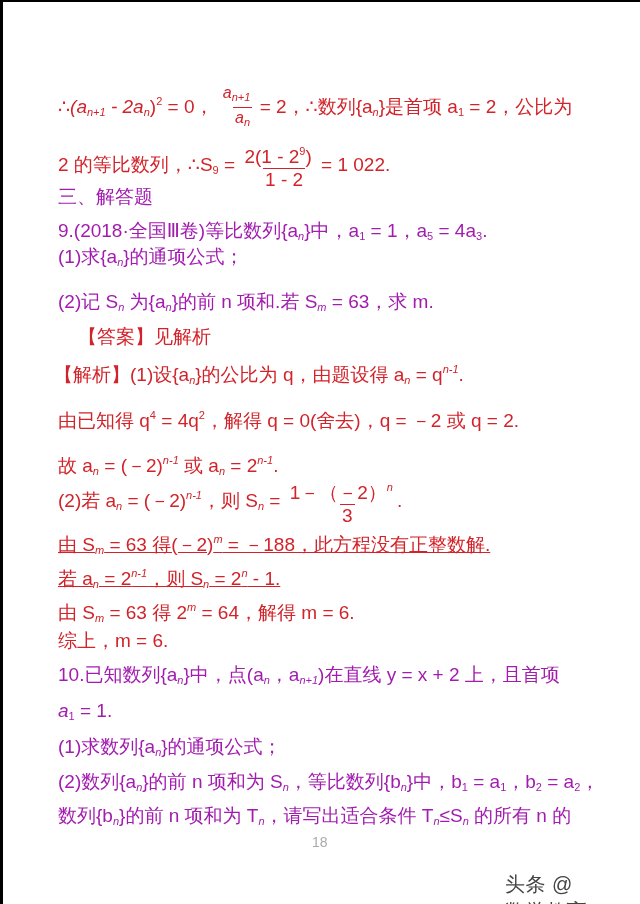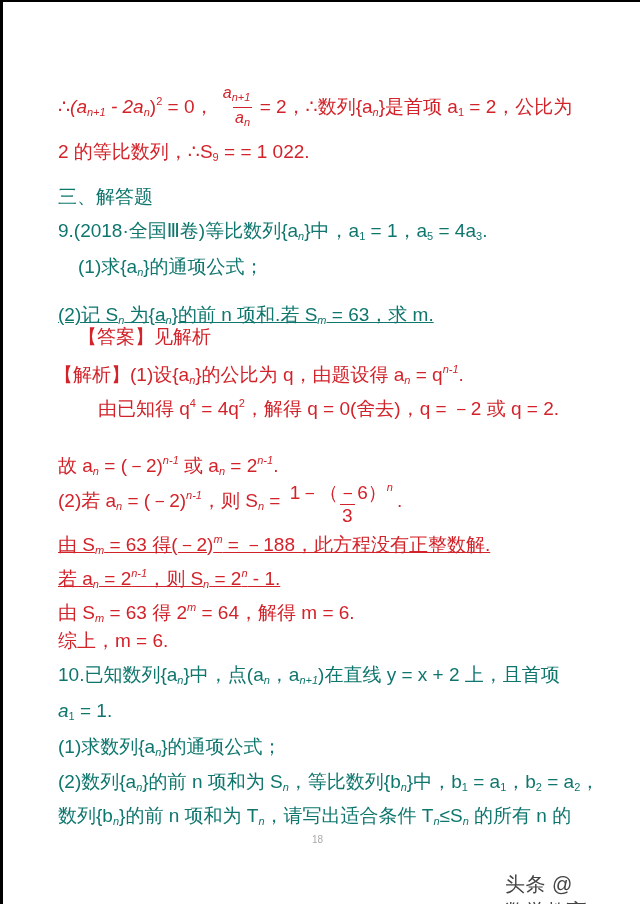--- a/index.html
+++ b/index.html
@@ -8,88 +8,91 @@
       font-family: "Liberation Sans", "DejaVu Sans", sans-serif;
     }
     .frame-top { position: absolute; left: 0; top: 0; width: 640px; height: 2px; background: #000; }
     .frame-left { position: absolute; left: 0; top: 0; width: 3px; height: 904px; background: #000; }
     .page { position: absolute; left: 0; top: 0; width: 592px; height: 904px; }
     .line {
       position: absolute; left: 58px; font-size: 19px; white-space: nowrap; line-height: 22px;
       color: #1f1f1f;
     }
     .red { color: #d2232a; }
-    .black { color: #0f766e; }
+    .black { color: #a21caf; }
     .m { font-style: italic; }
     sub { font-size: 11px; vertical-align: -3px; font-style: normal; }
     sub.i { font-style: italic; }
     sup { font-size: 11px; vertical-align: 8px; }
     .frac { display: inline-flex; flex-direction: column; align-items: center; vertical-align: middle; margin: 0 2px; }
     .frac .num { padding: 0 2px 1px 2px; line-height: 20px; }
     .frac .den { border-top: 1.5px solid currentColor; padding: 1px 2px 0 2px; line-height: 20px; margin-left: 12px; }
     .frac.small { font-size: 16px; }
     .frac.small .num, .frac.small .den { line-height: 17px; }
-    .page-number { position: absolute; left: 312px; top: 834px; font-size: 10px; color: #aaaaaa; }
+    .page-number { position: absolute; left: 312px; top: 834px; font-size: 14px; color: #aaaaaa; }
     .watermark { position: absolute; left: 505px; top: 871px; font-size: 20px; color: #444; letter-spacing: 0.5px; }
   </style>
 </head>
 <body>
 
 <div class="frame-top"></div>
 <div class="frame-left"></div>
 
 <div class="page">
 
   <div class="line red" style="top:84px;">
     <span>∴</span><span class="m">(a</span><sub class="i">n+1</sub><span class="m"> - 2a</span><sub class="i">n</sub><span>)</span><sup>2</sup><span> = 0，</span>
     <span class="frac small">
       <span class="num"><span class="m">a</span><sub class="i">n+1</sub></span>
       <span class="den"><span class="m">a</span><sub class="i">n</sub></span>
     </span><span> = 2，∴数列{a</span><sub class="i">n</sub><span>}是首项 a</span><sub>1</sub><span> = 2，公比为</span>
   </div>
 
   <div class="line red" style="top:141px;">
     <span>2 的等比数列，∴S</span><sub>9</sub><span> = </span>
-    <span> = 1 022.</span>
+    <span class="frac">
+      <span class="num"><span>2(1 - 2</span><sup>9</sup><span>)</span></span>
+      <span class="den">1 - 2</span>
+    </span><span> = 1 022.</span>
   </div>
 
   <div class="line black" style="top:186px;">三、解答题</div>
 
   <div class="line black" style="top:220px;">
     <span>9.(2018·全国Ⅲ卷)等比数列{a</span><sub class="i">n</sub><span>}中，a</span><sub>1</sub><span> = 1，a</span><sub>5</sub><span> = 4a</span><sub>3</sub><span>.</span>
   </div>
 
-  <div class="line black" style="top:256px;margin-left:20px;">
+  <div class="line black" style="top:246px;">
     <span>(1)求{a</span><sub class="i">n</sub><span>}的通项公式；</span>
   </div>
 
-  <div class="line black" style="top:304px;text-decoration:underline;">
+  <div class="line black" style="top:291px;">
     <span>(2)记 S</span><sub class="i">n</sub><span> 为{a</span><sub class="i">n</sub><span>}的前 n 项和.若 S</span><sub class="i">m</sub><span> = 63，求 m.</span>
   </div>
 
   <div class="line red" style="top:326px; left:54px;margin-left:24px;">
     <span>【答案】</span><span>见解析</span>
   </div>
 
   <div class="line red" style="top:358px; left:54px;">
     <span>【解析】</span><span>(1)设{a</span><sub class="i">n</sub><span>}的公比为 q，由题设得 a</span><sub class="i">n</sub><span> = q</span><sup class="m">n-1</sup><span>.</span>
   </div>
 
-  <div class="line red" style="top:392px;margin-left:40px;">
+  <div class="line red" style="top:404px;">
     <span>由已知得 q</span><sup>4</sup><span> = 4q</span><sup>2</sup><span>，解得 q = 0(舍去)，q = －2 或 q = 2.</span>
   </div>
 
   <div class="line red" style="top:449px;">
     <span>故 a</span><sub class="i">n</sub><span> = (－2)</span><sup class="m">n-1</sup><span> 或 a</span><sub class="i">n</sub><span> = 2</span><sup class="m">n-1</sup><span>.</span>
   </div>
 
   <div class="line red" style="top:477px;">
     <span>(2)若 a</span><sub class="i">n</sub><span> = (－2)</span><sup class="m">n-1</sup><span>，则 S</span><sub class="i">n</sub><span> = </span>
     <span class="frac">
-      <span class="num"><span>1－（－6）</span><sup class="m">n</sup></span>
+      <span class="num"><span>1－（－2）</span><sup class="m">n</sup></span>
       <span class="den">3</span>
     </span><span>.</span>
   </div>
 
   <div class="line red" style="top:528px;text-decoration:underline;">
     <span>由 S</span><sub class="i">m</sub><span> = 63 得(－2)</span><sup class="m">m</sup><span> = －188，此方程没有正整数解.</span>
   </div>
 
   <div class="line red" style="top:562px;text-decoration:underline;">
     <span>若 a</span><sub class="i">n</sub><span> = 2</span><sup class="m">n-1</sup><span>，则 S</span><sub class="i">n</sub><span> = 2</span><sup class="m">n</sup><span> - 1.</span>

